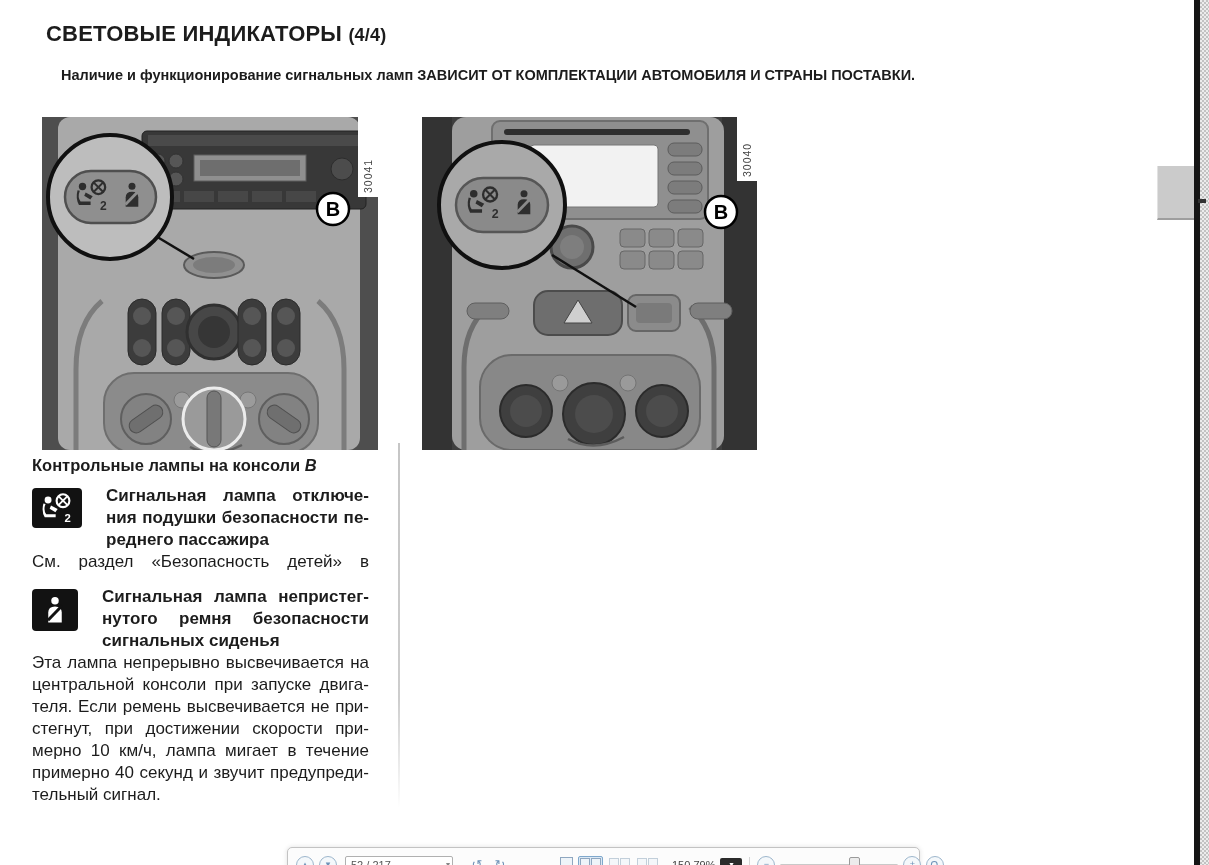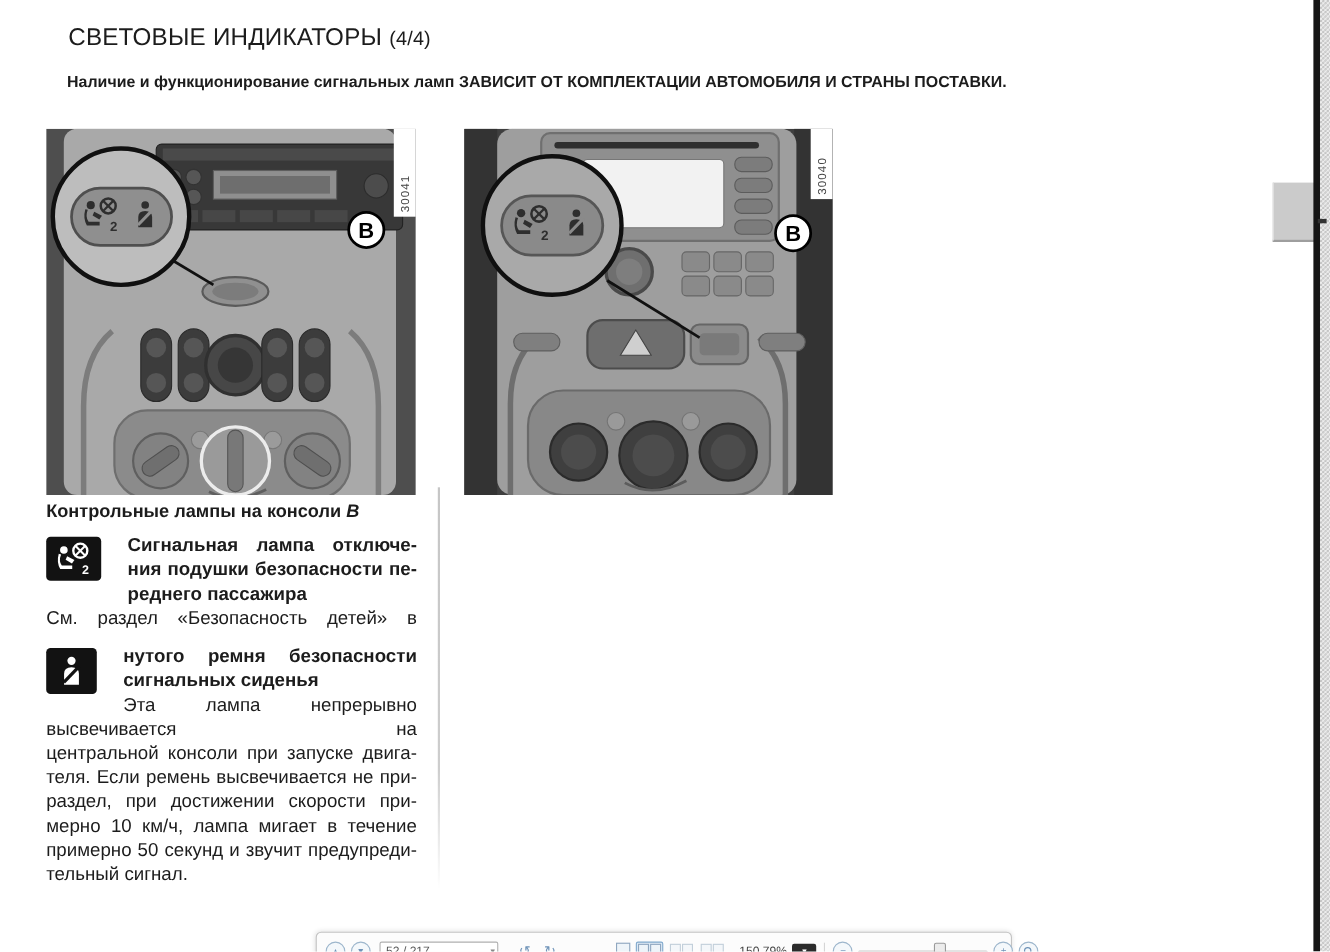--- a/index.html
+++ b/index.html
@@ -4,33 +4,33 @@
 <style>
   html,body{margin:0;padding:0;}
   body{
     width:1209px;height:865px;position:relative;overflow:hidden;
     background:#ffffff;
     font-family:"Liberation Sans", sans-serif;
     color:#1c1c1c;
   }
   
   .title{
-    position:absolute;left:62px;top:6px;
-    font-size:22px;font-weight:normal;letter-spacing:.2px;
+    position:absolute;left:46px;top:6px;
+    font-size:22px;font-weight:bold;letter-spacing:.2px;
   }
   .title .suffix{font-size:18px;}
   .subtitle{
     position:absolute;left:45px;top:52px;width:1030px;
     font-size:14.5px;font-weight:bold;margin-left:16px;
   }
   .fig{position:absolute;top:117px;}
   .fig1{left:42px;}
   .fig2{left:422px;}
   .text-col{
-    position:absolute;left:42px;top:454px;width:337px;
+    position:absolute;left:32px;top:454px;width:337px;
     font-size:17px;line-height:22px;
   }
   .caption{font-size:16.5px;font-weight:bold;margin:0 0 9px 0;}
   .caption i{font-style:italic;}
   .section{margin:0 0 13px 0;}
   .ind-icon{
     float:left;margin:3px 24px 3px 0;
     background:#121212;border-radius:4px;
     display:flex;align-items:center;justify-content:center;
   }
@@ -302,30 +302,31 @@
       </div>
   </div>
 
   <div class="section">
     <span class="ind-icon belt">
       <svg width="30" height="34" viewBox="0 0 24 24" style="color:#fff;--beltbg:#121212">
           <use href="#ic-belt"></use>
         </svg>
     </span>
     <div class="h-lines">
+        <div class="tline just">Сигнальная лампа непристег-</div>
         <div class="tline just">нутого ремня безопасности</div>
         <div class="tline">сигнальных сиденья</div>
       </div>
     <div class="b-lines">
         <div class="tline just">Эта лампа непрерывно высвечивается на</div>
         <div class="tline just">центральной консоли при запуске двига-</div>
         <div class="tline just">теля. Если ремень высвечивается не при-</div>
-        <div class="tline just">раздел, при достижении скорости при-</div>
+        <div class="tline just">стегнут, при достижении скорости при-</div>
         <div class="tline just">мерно 10 км/ч, лампа мигает в течение</div>
-        <div class="tline just">примерно 50 секунд и звучит предупреди-</div>
+        <div class="tline just">примерно 40 секунд и звучит предупреди-</div>
         <div class="tline">тельный сигнал.</div>
       </div>
   </div>
 </div>
 
 <div class="col-divider"></div>
 
 <div class="page-number">1.47</div>
 
 <div class="chapter-tab"></div>

